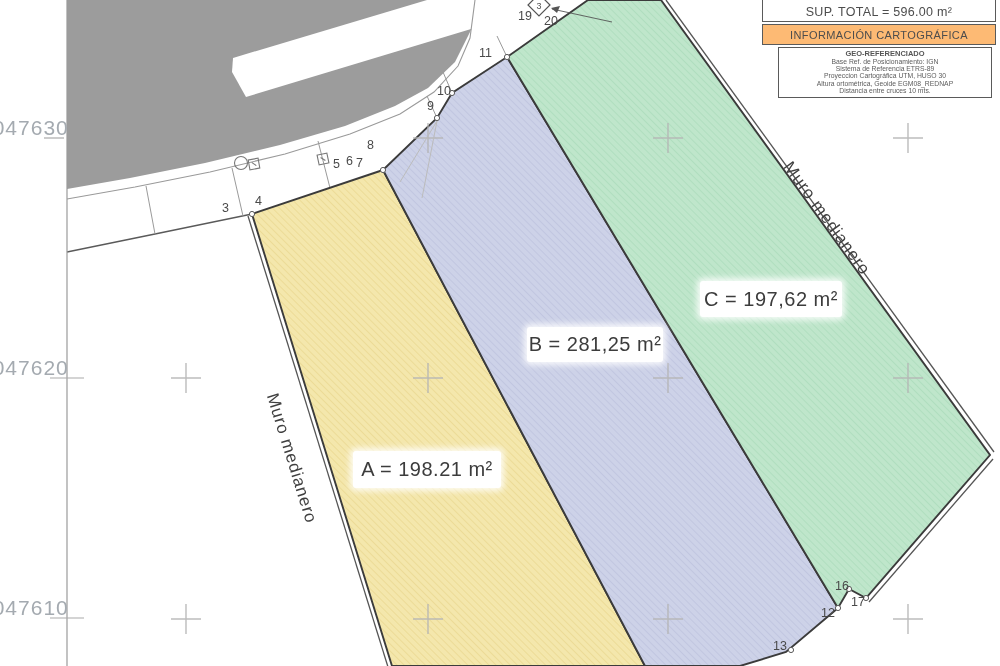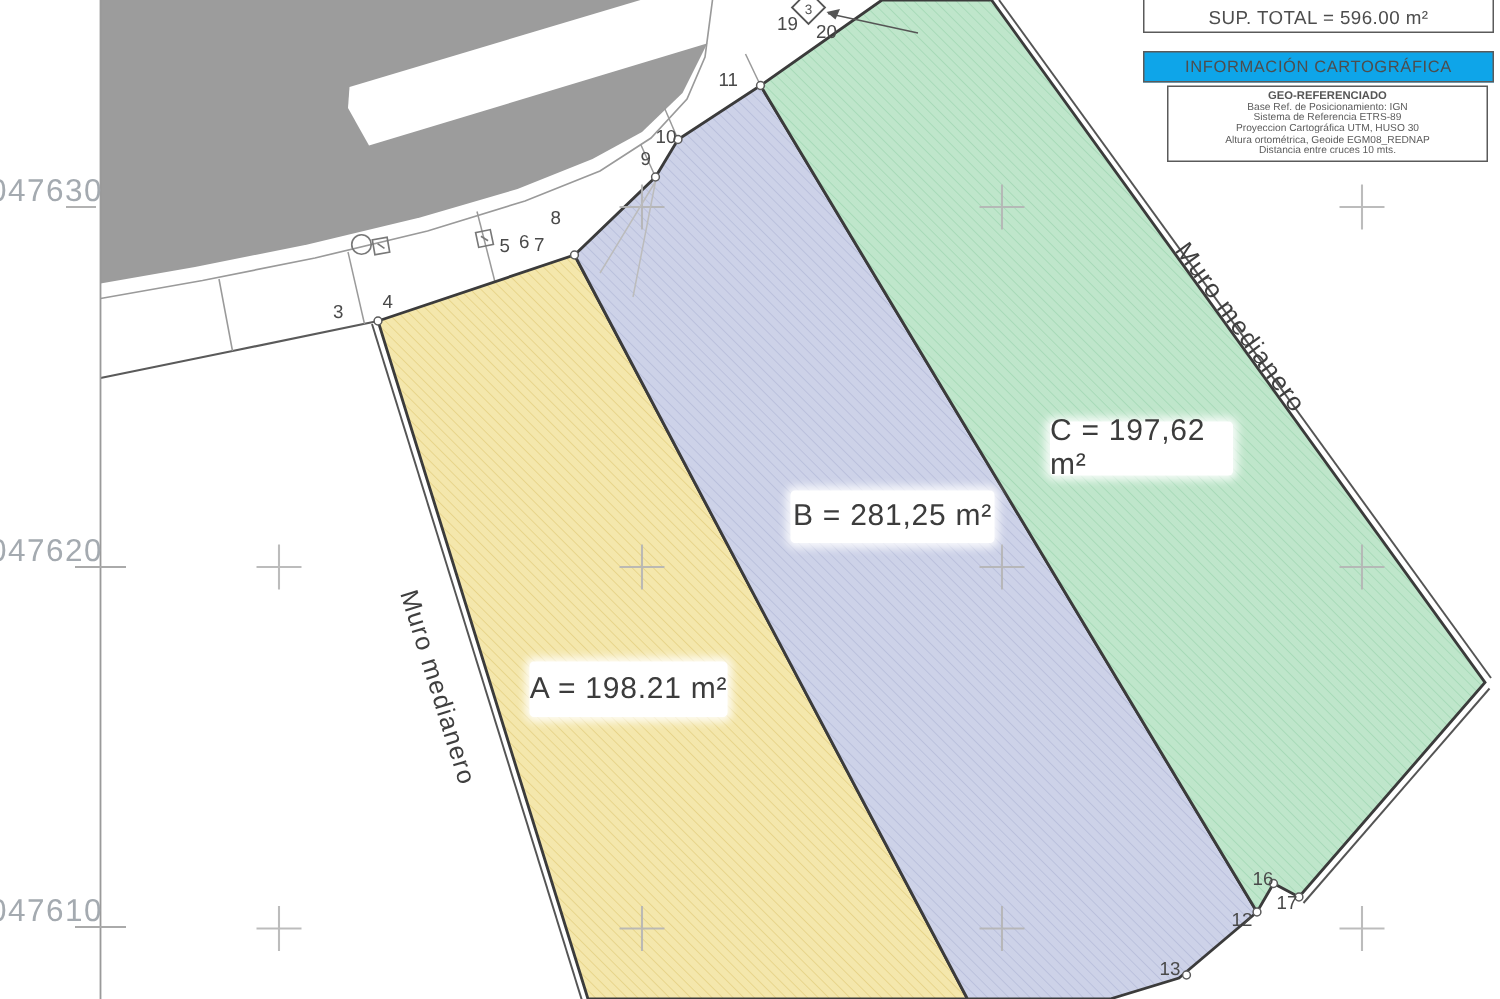--- a/index.html
+++ b/index.html
@@ -31,21 +31,21 @@
   .wall-label.right{left:795px;top:158px;transform:rotate(54.1deg);}
 
   
   .infobox{position:absolute;left:762px;top:-4px;width:234px;color:#4d4d4d;}
   .ib-row1{
     border:1.6px solid #5a5a5a;background:#fff;
     height:22px;display:flex;align-items:flex-end;justify-content:center;
     font-size:12.5px;padding-bottom:2px;letter-spacing:0.3px;
   }
   .ib-row2{
-    border:1.6px solid #5a5a5a;background:#0ea5e9;margin-top:12px;
+    border:1.6px solid #5a5a5a;background:#fdba74;margin-top:2px;
     height:19px;display:flex;align-items:center;justify-content:center;
     font-size:11px;letter-spacing:0.4px;
   }
   .ib-row3{
     border:1.6px solid #5a5a5a;background:#fff;margin:2px 4px 0 16px;
     padding:2px 0 3px 0;text-align:center;
   }
   .ib-geo-title{font-size:7.5px;line-height:8px;font-weight:bold;color:#555;}
   .ib-line{font-size:6.8px;line-height:7.2px;color:#5c5c5c;}
 </style>
@@ -165,23 +165,23 @@
       <text x="773" y="650">13</text>
       <text x="835" y="590">16</text>
       <text x="851" y="606">17</text>
     </g>
   </svg>
 
   <div class="coord-label" style="top:117px;">4047630</div>
   <div class="coord-label" style="top:357px;">4047620</div>
   <div class="coord-label" style="top:597px;">4047610</div>
 
-  <div class="area-label" style="left:353px;top:441px;width:132px;height:37px;">A = 198.21 m²</div>
+  <div class="area-label" style="left:353px;top:451px;width:148px;height:37px;">A = 198.21 m²</div>
   <div class="area-label" style="left:527px;top:327px;width:136px;height:35px;">B = 281,25 m²</div>
-  <div class="area-label" style="left:700px;top:281px;width:122px;height:36px;">C = 197,62 m²</div>
+  <div class="area-label" style="left:700px;top:281px;width:142px;height:36px;">C = 197,62 m²</div>
 
   <div class="wall-label left">Muro medianero</div>
   <div class="wall-label right">Muro medianero</div>
 
   <div class="infobox">
     <div class="ib-row1">SUP. TOTAL = 596.00 m²</div>
     <div class="ib-row2">INFORMACIÓN CARTOGRÁFICA</div>
     <div class="ib-row3">
       <div class="ib-geo-title">GEO-REFERENCIADO</div>
       <div class="ib-line">Base Ref. de Posicionamiento: IGN</div>

